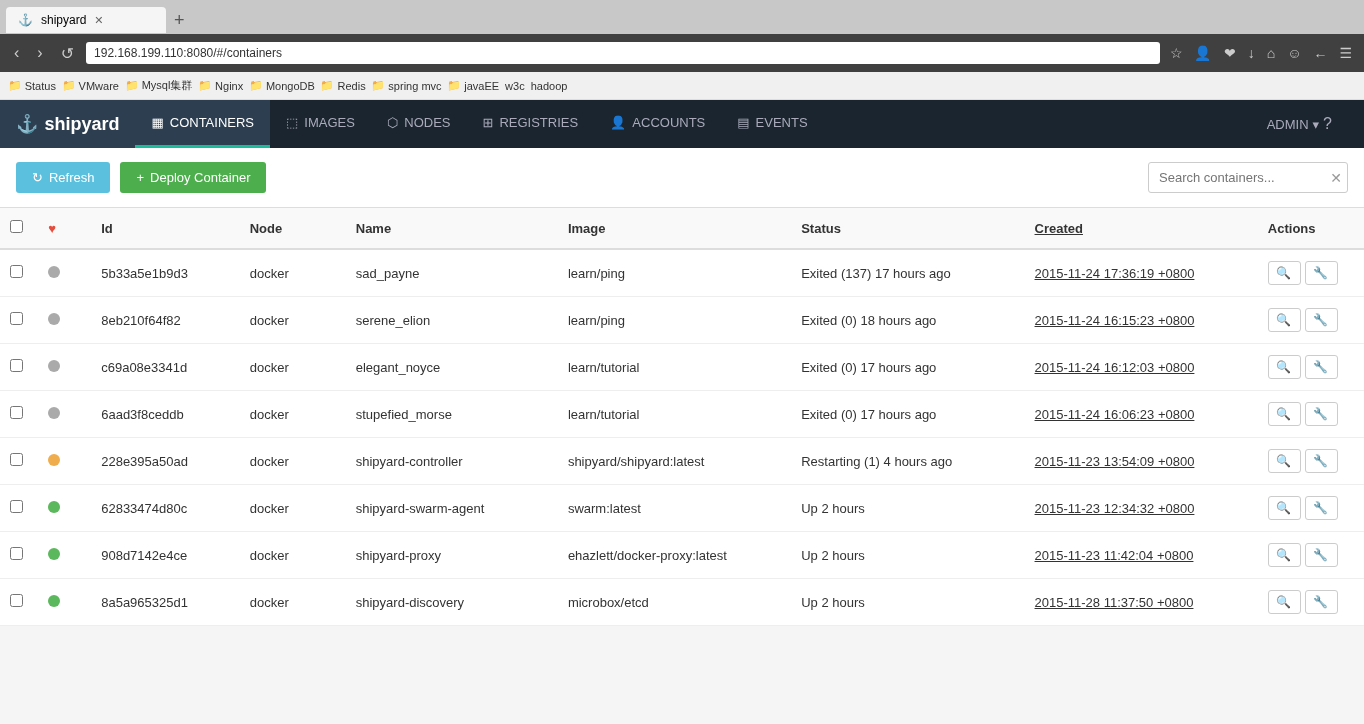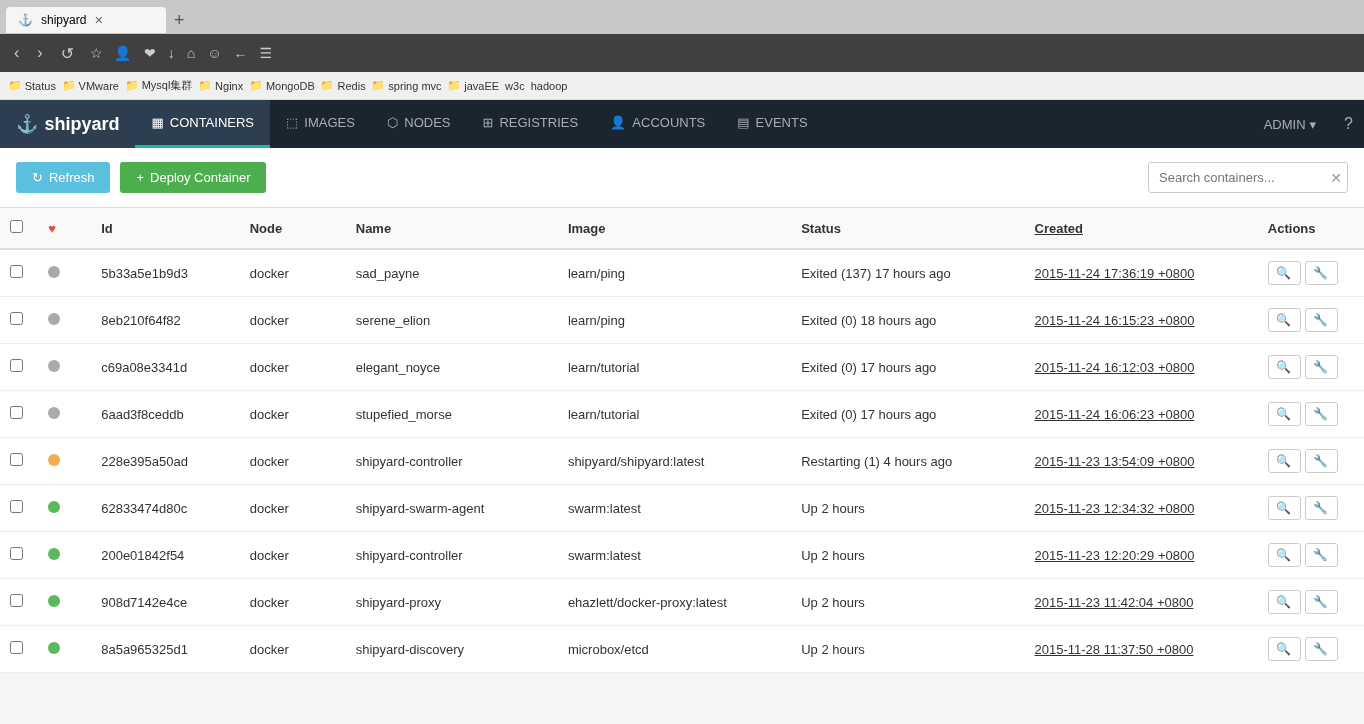--- a/index.html
+++ b/index.html
@@ -21,21 +21,21 @@
     .bookmarks-bar { background: #f0f0f0; padding: 3px 8px; display: flex; gap: 6px; align-items: center; border-bottom: 1px solid #ddd; height: 28px; }
     .bookmark { font-size: 11px; color: #333; cursor: pointer; display: flex; align-items: center; gap: 3px; }
     .bookmark-folder { color: #e8a000; }
 
     
     .app-nav { background: #1a252f; display: flex; align-items: center; height: 48px; }
     .app-logo { background: #2c3e50; padding: 0 16px; height: 100%; display: flex; align-items: center; font-size: 18px; font-weight: bold; color: white; min-width: 120px; }
     .nav-items { display: flex; align-items: center; flex: 1; }
     .nav-item { display: flex; align-items: center; gap: 6px; padding: 0 16px; height: 48px; color: #aab; font-size: 13px; cursor: pointer; text-decoration: none; border-bottom: 3px solid transparent; }
     .nav-item.active { background: #2c3e50; color: white; border-bottom: 3px solid #1abc9c; }
-    .nav-right { display: flex; align-items: center; gap: 28px; margin-left: auto; padding-right: 11px; }
+    .nav-right { display: flex; align-items: center; gap: 4px; margin-left: auto; padding-right: 32px; }
     .nav-admin { color: #aab; font-size: 13px; cursor: pointer; display: flex; align-items: center; gap: 4px; }
     .nav-help { color: #aab; font-size: 16px; cursor: pointer; }
 
     
     .toolbar { background: white; border-bottom: 1px solid #ddd; padding: 12px 16px; display: flex; align-items: center; gap: 10px; height: 60px; }
     .btn-refresh { background: #5bc0de; border: none; border-radius: 3px; color: white; padding: 8px 16px; font-size: 13px; cursor: pointer; display: flex; align-items: center; gap: 6px; }
     .btn-deploy { background: #4cae4c; border: none; border-radius: 3px; color: white; padding: 8px 16px; font-size: 13px; cursor: pointer; display: flex; align-items: center; gap: 6px; }
     .search-container { margin-left: auto; position: relative; }
     .search-input { border: 1px solid #ccc; border-radius: 3px; padding: 7px 28px 7px 10px; font-size: 13px; width: 200px; color: #999; }
     .search-clear { position: absolute; right: 6px; top: 50%; transform: translateY(-50%); color: #999; cursor: pointer; font-size: 14px; }
@@ -70,20 +70,23 @@
       <span>⚓</span>
       <span>shipyard</span>
       <span class="browser-tab-close">✕</span>
     </div>
     <button class="browser-tab-new">+</button>
   </div>
   <div class="browser-toolbar">
     <button class="browser-nav-btn">‹</button>
     <button class="browser-nav-btn">›</button>
     <button class="browser-nav-btn">↺</button>
+    <div class="browser-url-bar">
+      <span class="browser-url-text">192.168.199.110:8080/#/containers</span>
+    </div>
     <div class="browser-icons">
       <span class="browser-icon">☆</span>
       <span class="browser-icon">👤</span>
       <span class="browser-icon">❤</span>
       <span class="browser-icon">↓</span>
       <span class="browser-icon">⌂</span>
       <span class="browser-icon">☺</span>
       <span class="browser-icon">←</span>
       <span class="browser-icon">☰</span>
     </div>
@@ -325,40 +328,20 @@
       </div>
     </td>
   </tr>
         <tr>
     <td class="col-checkbox">
       <input type="checkbox" style="">
     </td>
     <td class="col-heart">
       <span style="display:inline-block;width:12px;height:12px;border-radius:50%;background:#5cb85c;"></span>
     </td>
-    <td class="col-id">200e01842f54</td>
-    <td class="col-node">docker</td>
-    <td class="col-name">shipyard-controller</td>
-    <td class="col-image">swarm:latest</td>
-    <td class="col-status">Up 2 hours</td>
-    <td class="col-created">2015-11-23 12:20:29 +0800</td>
-    <td class="col-actions">
-      <div class="actions-cell">
-        <button class="action-btn">🔍</button>
-        <button class="action-btn">🔧</button>
-      </div>
-    </td>
-  </tr>
-        <tr>
-    <td class="col-checkbox">
-      <input type="checkbox" style="">
-    </td>
-    <td class="col-heart">
-      <span style="display:inline-block;width:12px;height:12px;border-radius:50%;background:#5cb85c;"></span>
-    </td>
     <td class="col-id">908d7142e4ce</td>
     <td class="col-node">docker</td>
     <td class="col-name">shipyard-proxy</td>
     <td class="col-image">ehazlett/docker-proxy:latest</td>
     <td class="col-status">Up 2 hours</td>
     <td class="col-created">2015-11-23 11:42:04 +0800</td>
     <td class="col-actions">
       <div class="actions-cell">
         <button class="action-btn">🔍</button>
         <button class="action-btn">🔧</button>

